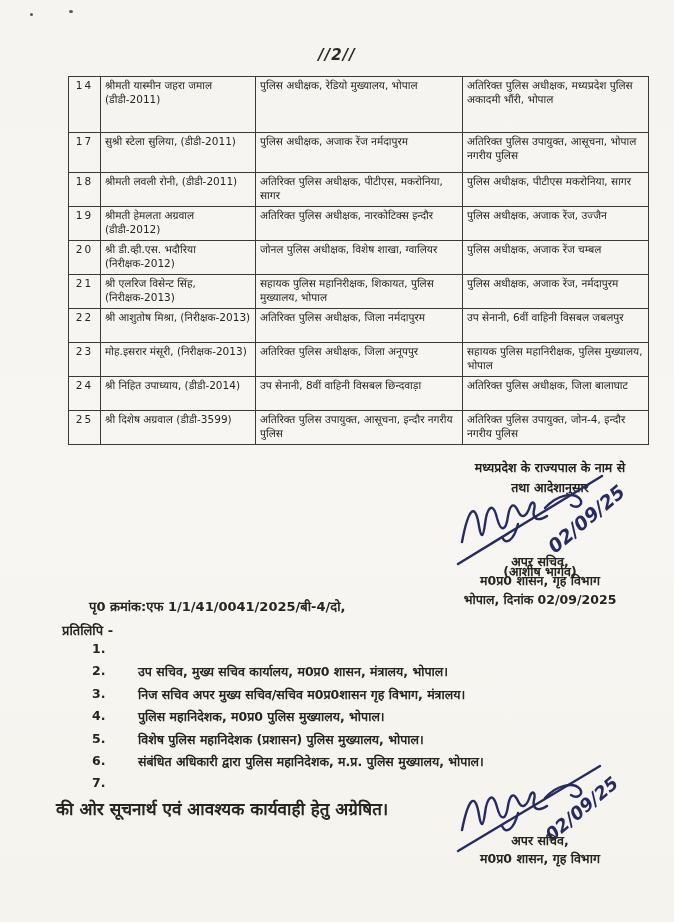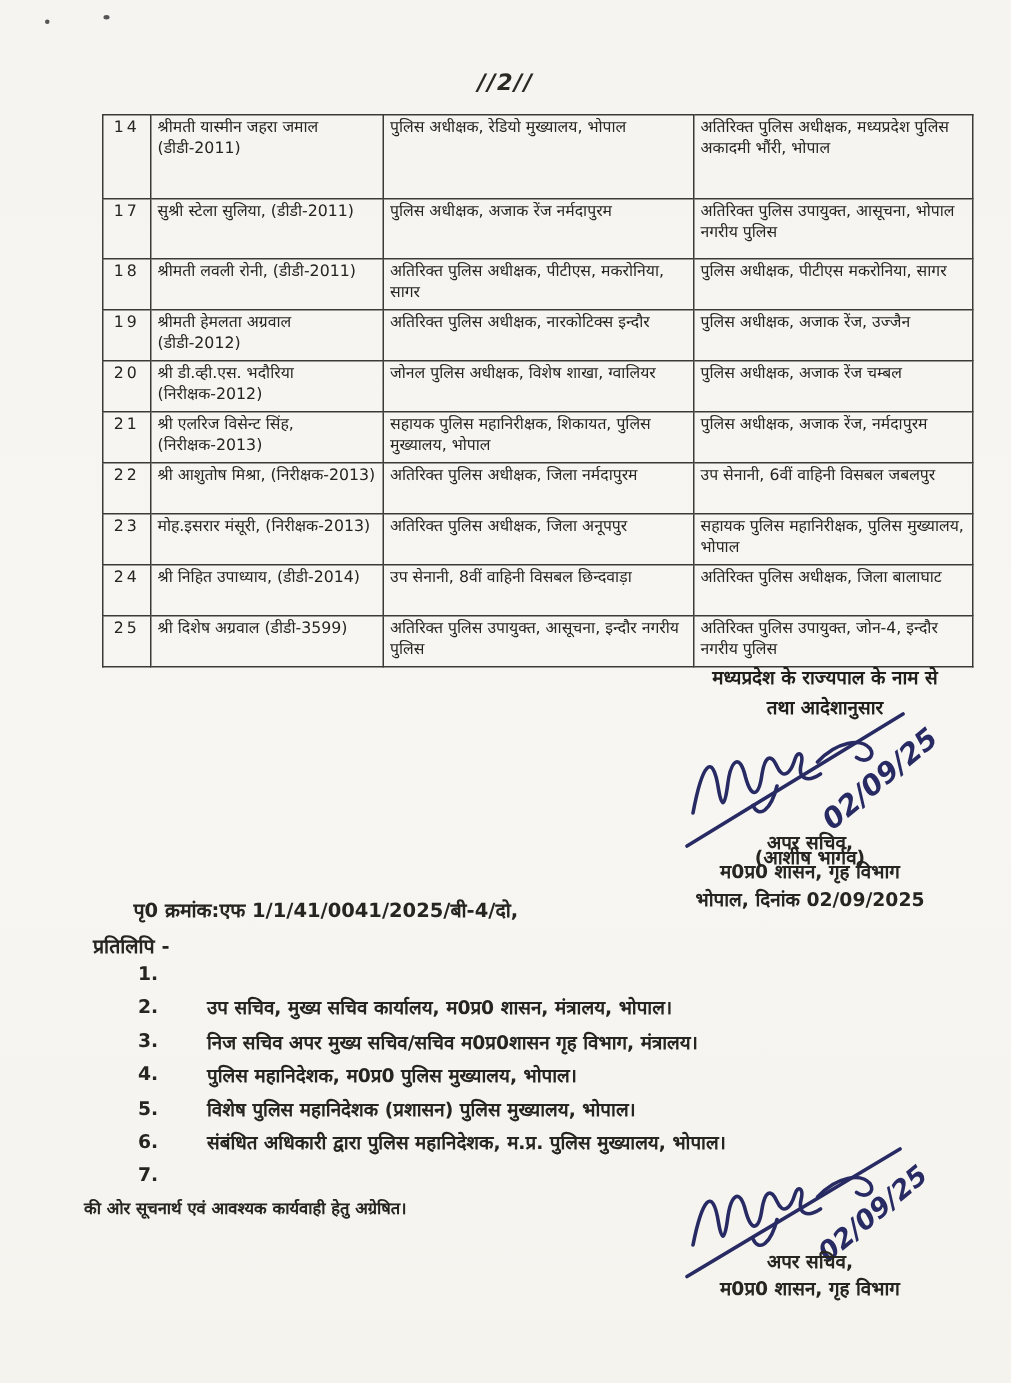--- a/index.html
+++ b/index.html
@@ -22,34 +22,34 @@
     font-size:10.5px;line-height:1.32;color:#26251f;
   }
   table.transfer-table td{
     border:1.6px solid #3c3a35;padding:2px 4px 3px;vertical-align:top;
   }
   table.transfer-table td.c-sno{text-align:center;letter-spacing:2px;padding-left:1px;padding-right:1px;}
   table.transfer-table tr{height:34px;}
   table.transfer-table tr:nth-child(1){height:56px;}
   table.transfer-table tr:nth-child(2){height:40px;}
   .abs{position:absolute;}
-  .gov-line{left:430px;width:240px;text-align:center;font-size:12.5px;font-weight:600;color:#211f1a;}
+  .gov-line{left:430px;width:240px;text-align:center;font-size:12.5px;font-weight:600;color:#211f1a;margin-top:16px;}
   .sig-svg{overflow:visible;}
   .sig-date{font-family:"DejaVu Sans","Liberation Sans",sans-serif;font-style:italic;font-weight:bold;}
   .officer-name{left:430px;top:563px;width:220px;text-align:center;font-size:12.5px;font-weight:600;}
   .desig1{left:430px;top:553px;width:220px;text-align:center;font-size:12.5px;font-weight:600;}
   .dept1{left:430px;top:572px;width:220px;text-align:center;font-size:12.5px;font-weight:600;}
   .place-date{left:430px;top:591px;width:220px;text-align:center;font-size:12.5px;font-weight:600;}
   .ref-line{left:62px;top:597px;font-size:13px;font-weight:600;margin-left:27px;}
   .copy-label{left:62px;top:621px;font-size:13px;font-weight:600;}
   .copy-list{left:62px;top:641px;width:575px;font-size:12.5px;font-weight:600;}
   .copy-item{display:flex;height:22.4px;align-items:flex-start;}
   .copy-num{margin-left:30px;width:46px;flex:none;}
   .copy-text{flex:1;white-space:nowrap;}
-  .closing-line{left:56px;top:797px;font-size:11px;font-weight:600;}
+  .closing-line{left:56px;top:797px;font-size:17px;font-weight:600;}
   .desig2{left:430px;top:832px;width:220px;text-align:center;font-size:12.5px;font-weight:600;}
   .dept2{left:430px;top:850px;width:220px;text-align:center;font-size:12.5px;font-weight:600;}
 </style>
 </head>
 <body>
 
 <div class="page">
 
   <div class="speck speck1"></div>
   <div class="speck speck2"></div>

